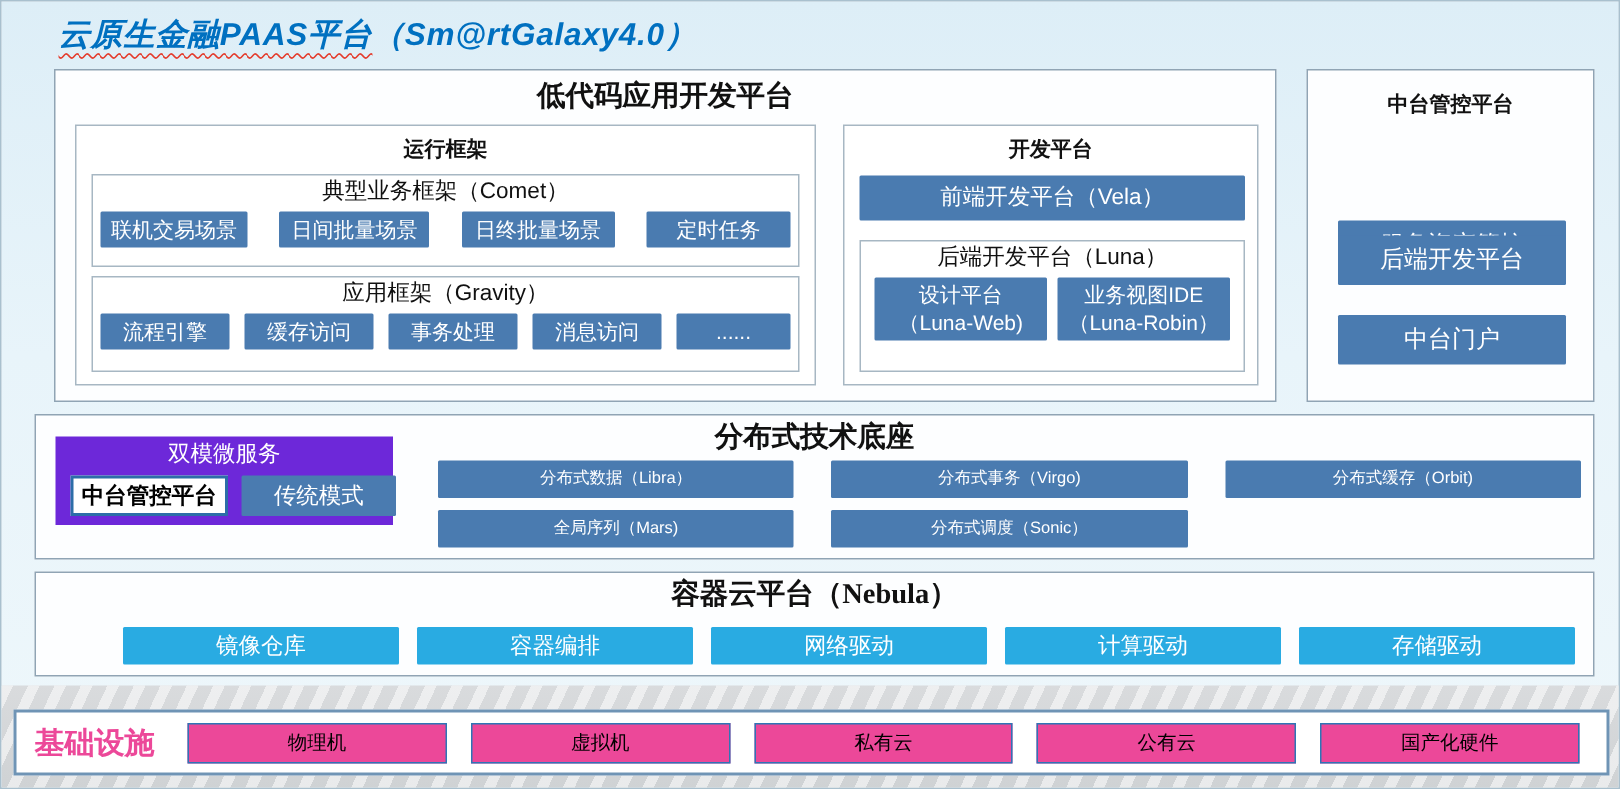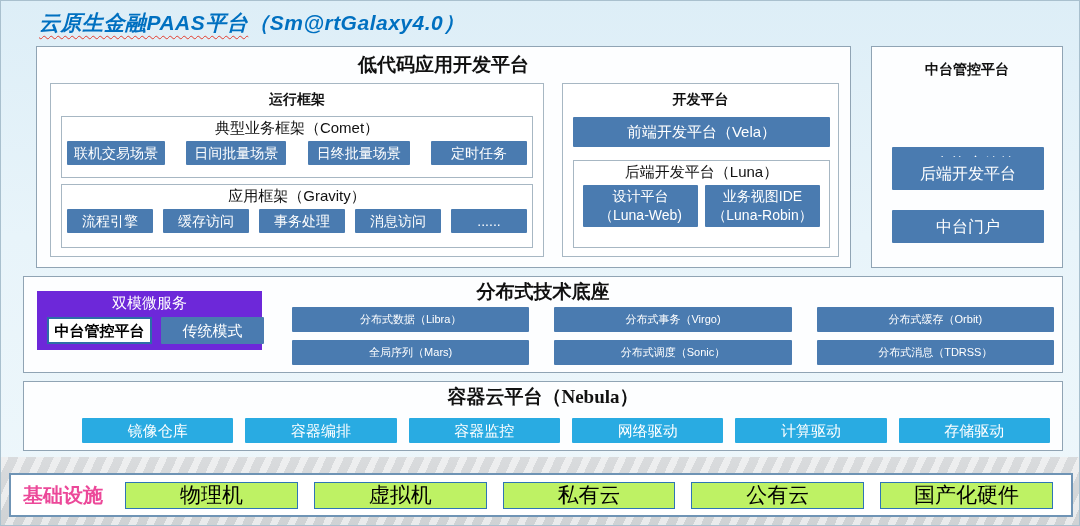--- a/index.html
+++ b/index.html
@@ -62,22 +62,22 @@
   
   .boxD{left:22px;top:380px;width:1040px;height:70px;}
   .boxD>.box-title{margin-top:2px;font-family:Liberation Serif, serif;}
   .neb-row{position:absolute;left:12px;right:12px;top:36px;display:flex;gap:12px;padding-left:46px;}
   .neb-row .btn{flex:1;height:25px;line-height:25px;font-size:15px;}
   
   .boxE{left:8px;top:472px;width:1064px;height:44px;background:#fff;
         border:2px solid #6f94b5;display:flex;align-items:center;}
   .infra-title{font-size:20px;font-weight:bold;color:#ec4899;margin:0 14px 0 12px;white-space:nowrap;}
   .infra-chips{flex:1;display:flex;gap:16px;margin-right:18px;margin-left:8px;}
-  .infra-chip{flex:1;height:27px;line-height:24px;background:#bef264;border:1.5px solid #2e75b6;
-        color:#000;font-size:21px;text-align:center;}
+  .infra-chip{flex:1;height:27px;line-height:24px;background:#ec4899;border:1.5px solid #2e75b6;
+        color:#000;font-size:13px;text-align:center;}
 </style>
 </head>
 <body>
 
 <div class="stage">
   <div class="gray-band"></div>
 
   <div class="page-title">
     <span class="squiggle">云原生金融PAAS平台</span><span>（Sm@rtGalaxy4.0）</span>
   </div>
@@ -145,30 +145,28 @@
       <div class="chip-cn">中台管控平台</div>
       <div class="btn chip-trad">传统模式</div>
     </div>
 
     <div class="dist-grid">
       <div class="btn">分布式数据（Libra）</div>
       <div class="btn">分布式事务（Virgo)</div>
       <div class="btn">分布式缓存（Orbit)</div>
       <div class="btn">全局序列（Mars)</div>
       <div class="btn">分布式调度（Sonic）</div>
-      <div class="btn">分布式消息（TDRSS）</div>
     </div>
   </section>
 
   <section class="box boxD">
     <div class="box-title t-lg">容器云平台（Nebula）</div>
     <div class="neb-row">
       <div class="btn cyan">镜像仓库</div>
       <div class="btn cyan">容器编排</div>
-      <div class="btn cyan">容器监控</div>
       <div class="btn cyan">网络驱动</div>
       <div class="btn cyan">计算驱动</div>
       <div class="btn cyan">存储驱动</div>
     </div>
   </section>
 
   <section class="box boxE">
     <div class="infra-title">基础设施</div>
     <div class="infra-chips">
       <div class="infra-chip">物理机</div>

